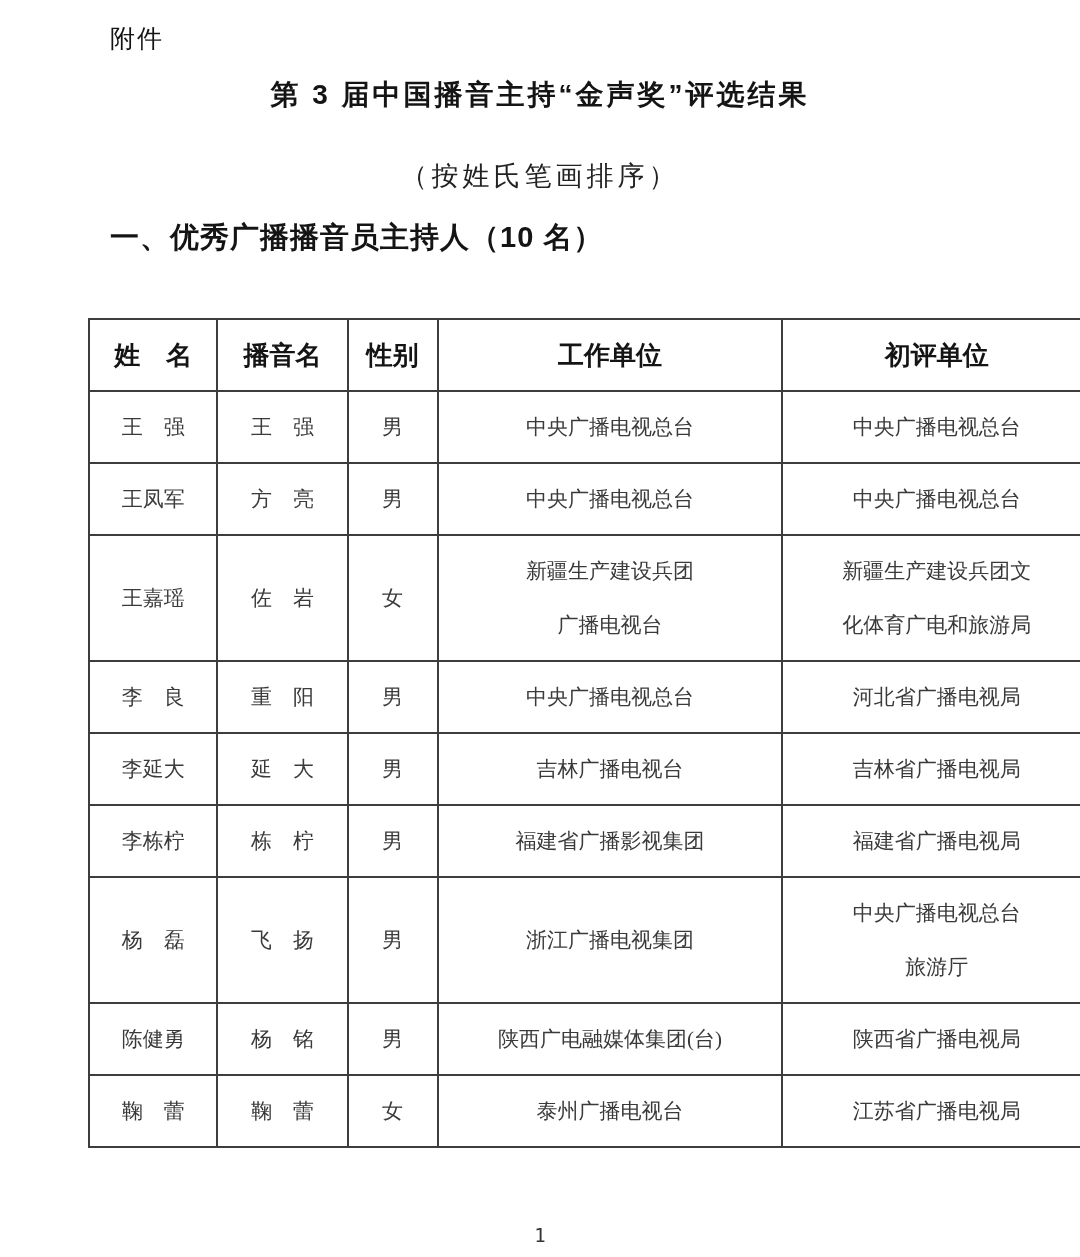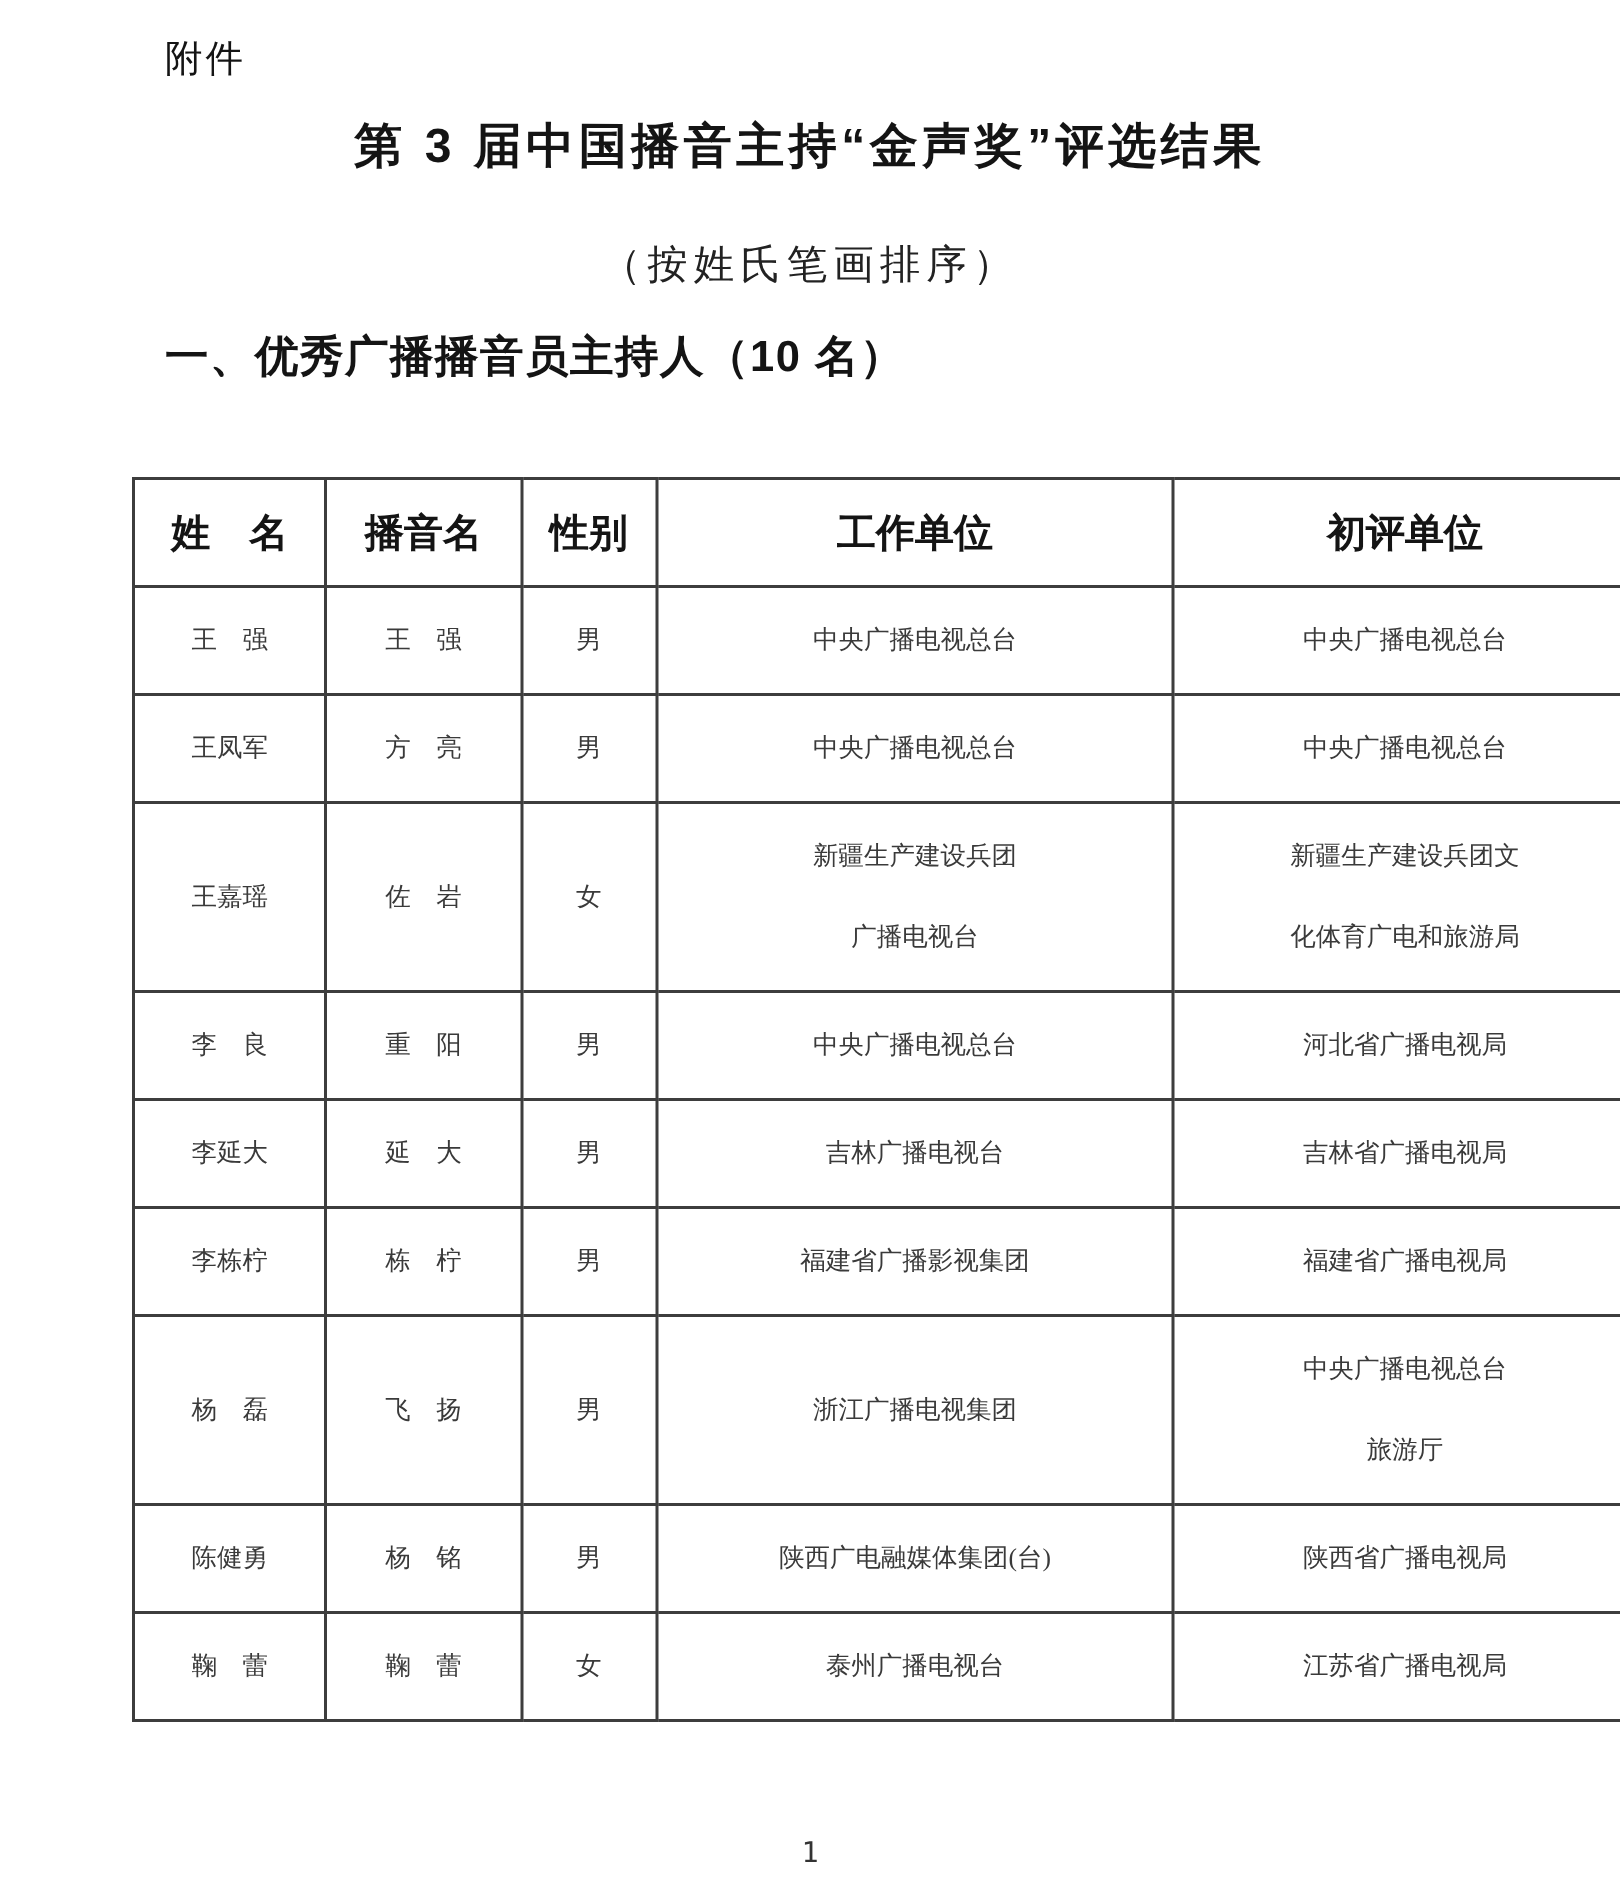--- a/index.html
+++ b/index.html
@@ -20,21 +20,21 @@
   .attachment{
     position:absolute;top:22px;left:110px;
     font-family:"Liberation Sans","DejaVu Sans",sans-serif;
     font-size:25px;font-weight:normal;color:var(--heading-color);
     letter-spacing:2px;
   }
   .doc-title{
     position:absolute;top:76px;left:0;width:100%;
     text-align:center;
     font-family:"Liberation Sans","DejaVu Sans",sans-serif;
-    font-size:32px;font-weight:bold;color:var(--heading-color);
+    font-size:28px;font-weight:bold;color:var(--heading-color);
     letter-spacing:3px;
   }
   .doc-subtitle{
     position:absolute;top:158px;left:0;width:100%;
     text-align:center;
     font-size:27px;color:#222222;
     letter-spacing:4px;
   }
   .section-title{
     position:absolute;top:218px;left:110px;
@@ -55,21 +55,21 @@
     vertical-align:middle;
     padding:8px 4px;
     line-height:54px;
     overflow:hidden;
   }
   table.results th{
     font-family:"Liberation Sans","DejaVu Sans",sans-serif;
     font-size:26px;font-weight:bold;color:var(--heading-color);
   }
   table.results td{
-    font-size:17px;color:var(--text-color);
+    font-size:21px;color:var(--text-color);
   }
   table.results td .line{display:block;}
   .page-number{
     position:absolute;top:1224px;left:0;width:100%;
     text-align:center;
     font-size:19px;color:#333333;
     font-family:"DejaVu Sans Mono",monospace;
   }
 </style>
 </head>

